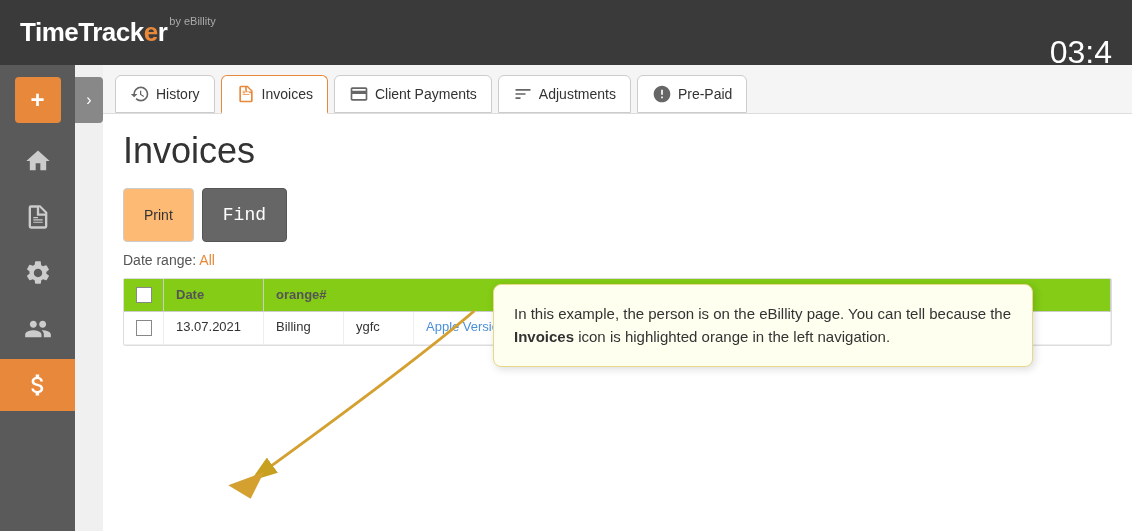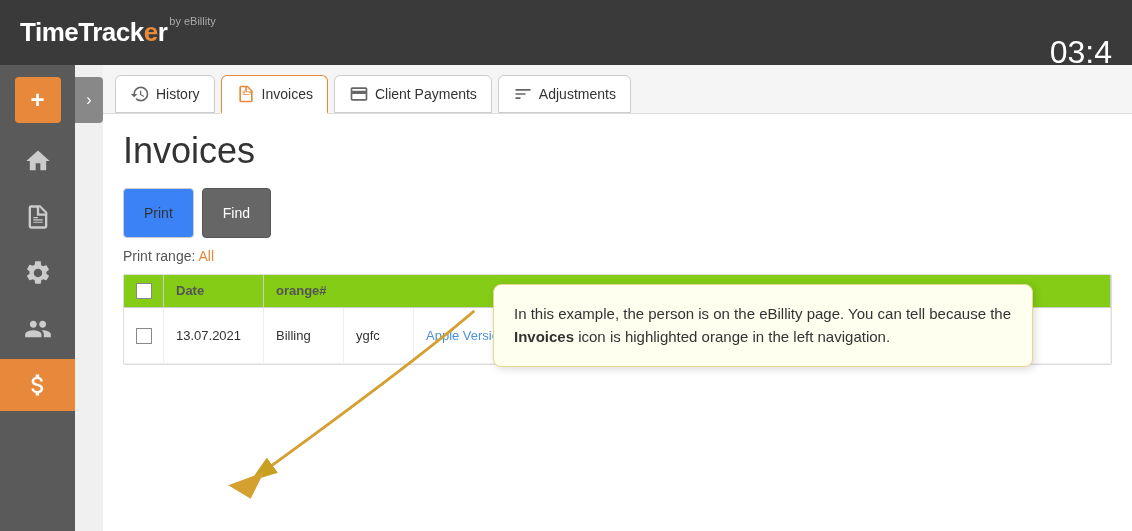--- a/index.html
+++ b/index.html
@@ -171,35 +171,36 @@
       color: #333;
       margin-bottom: 16px;
     }
     .action-bar {
       display: flex;
       gap: 8px;
       margin-bottom: 10px;
     }
     .btn-print {
       padding: 7px 20px;
-      background: #3b82f6;
+      background: #fdba74;
       border: 1px solid #ccc;
       border-radius: 4px;
       cursor: pointer;
       font-size: 14px;
       color: #333;
     }
     .btn-find {
       padding: 16px 20px;
       background: #666;
       border: 1px solid #555;
       border-radius: 4px;
       cursor: pointer;
-      font-size: 14px;
-      color: white;
+      font-size: 18px;
+      color: white;
+      font-family: Liberation Mono, monospace;
     }
     .date-range {
       font-size: 14px;
       color: #555;
       margin-bottom: 10px;
     }
     .date-range a {
       color: #e8883a;
       text-decoration: none;
     }
@@ -251,21 +252,21 @@
       align-items: center;
       justify-content: center;
     }
     .td-checkbox-inner {
       width: 16px;
       height: 16px;
       border: 1.5px solid #888;
       background: white;
     }
     .td-cell {
-      padding: 20px 12px;
+      padding: 7px 12px;
       font-size: 13px;
       color: #333;
       border-right: 1px solid #eee;
     }
     .td-date { width: 100px; }
     .td-single { width: 80px; }
     .td-ygfc { width: 70px; }
     .td-link { color: #4a90d9; }
     .td-note { flex: 1; color: #777; font-size: 12px; }
 
@@ -378,32 +379,38 @@
       </div>
 
       <div class="tab-btn">
         <svg width="18" height="18" viewBox="0 0 24 24" fill="#666">
             <path d="M3 18h6v-2H3v2zM3 6v2h18V6H3zm0 7h12v-2H3v2z"></path>
           </svg>
         <span>Adjustments</span>
       </div>
 
 
+      <div class="tab-btn">
+        <svg width="18" height="18" viewBox="0 0 24 24" fill="#666">
+            <path d="M12 2C6.48 2 2 6.48 2 12s4.48 10 10 10 10-4.48 10-10S17.52 2 12 2zm1 15h-2v-2h2v2zm0-4h-2V7h2v6z"></path>
+          </svg>
+        <span>Pre-Paid</span>
+      </div>
     </div>
 
     <div class="page-content">
       <h1 class="page-title">Invoices</h1>
 
       <div class="action-bar">
         <button class="btn-print">Print</button>
         <button class="btn-find">Find</button>
       </div>
 
       <div class="date-range">
-        <span>Print range:</span>
+        <span>Date range:</span>
         <a href="#">All</a>
       </div>
 
       <div class="table-container">
         <div class="table-header">
           <div class="th-checkbox">
             <div class="th-checkbox-inner"></div>
           </div>
           <div class="th-cell th-date">Date</div>
           <div class="th-cell th-project">orange#</div>

